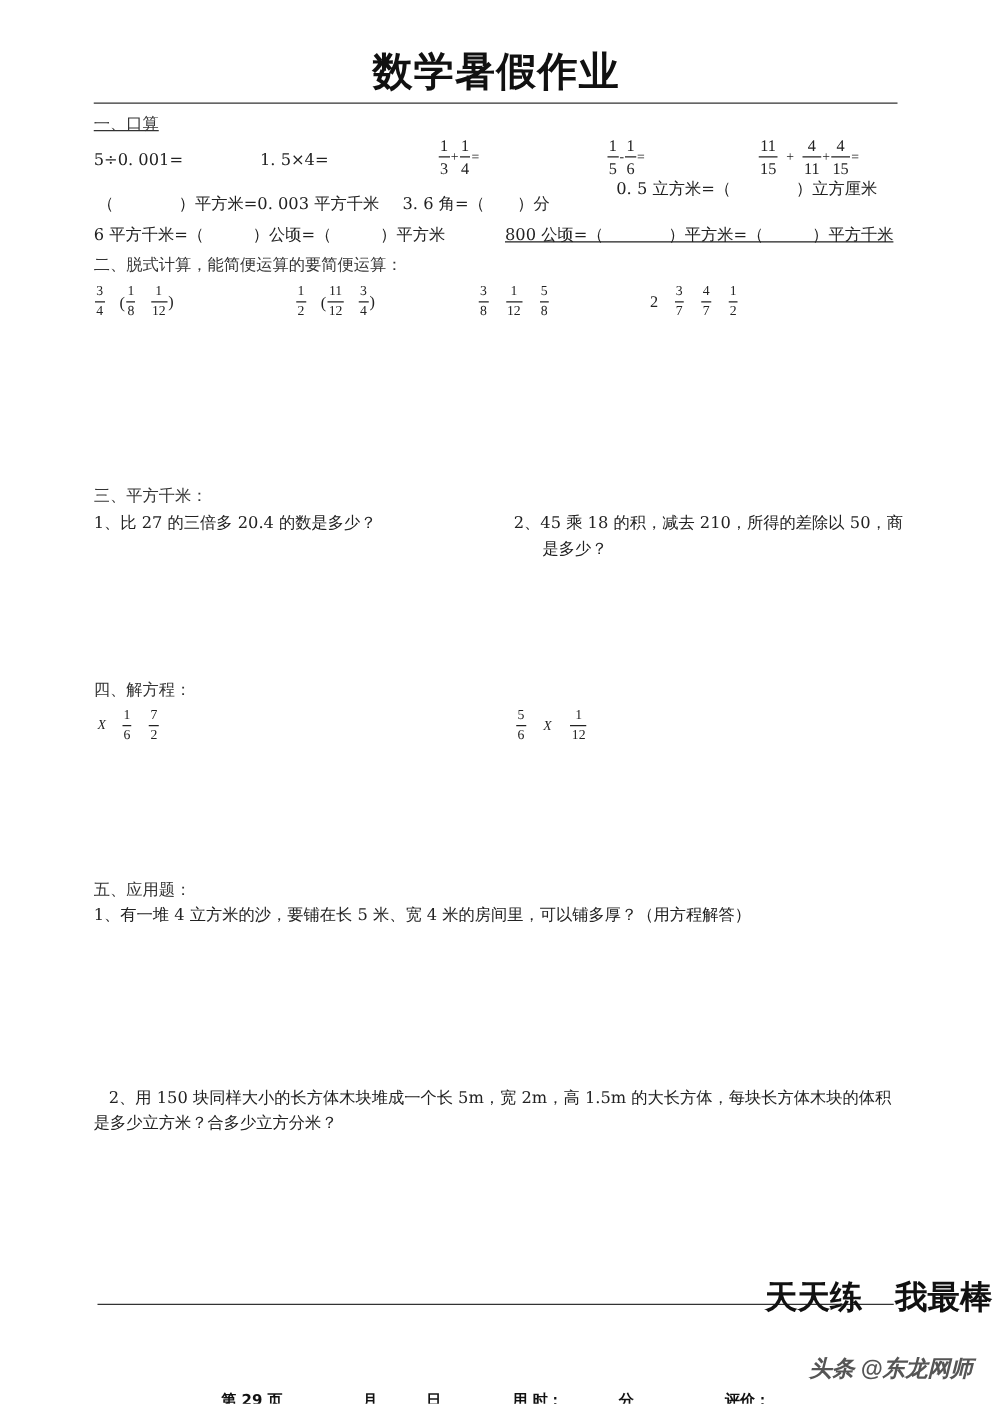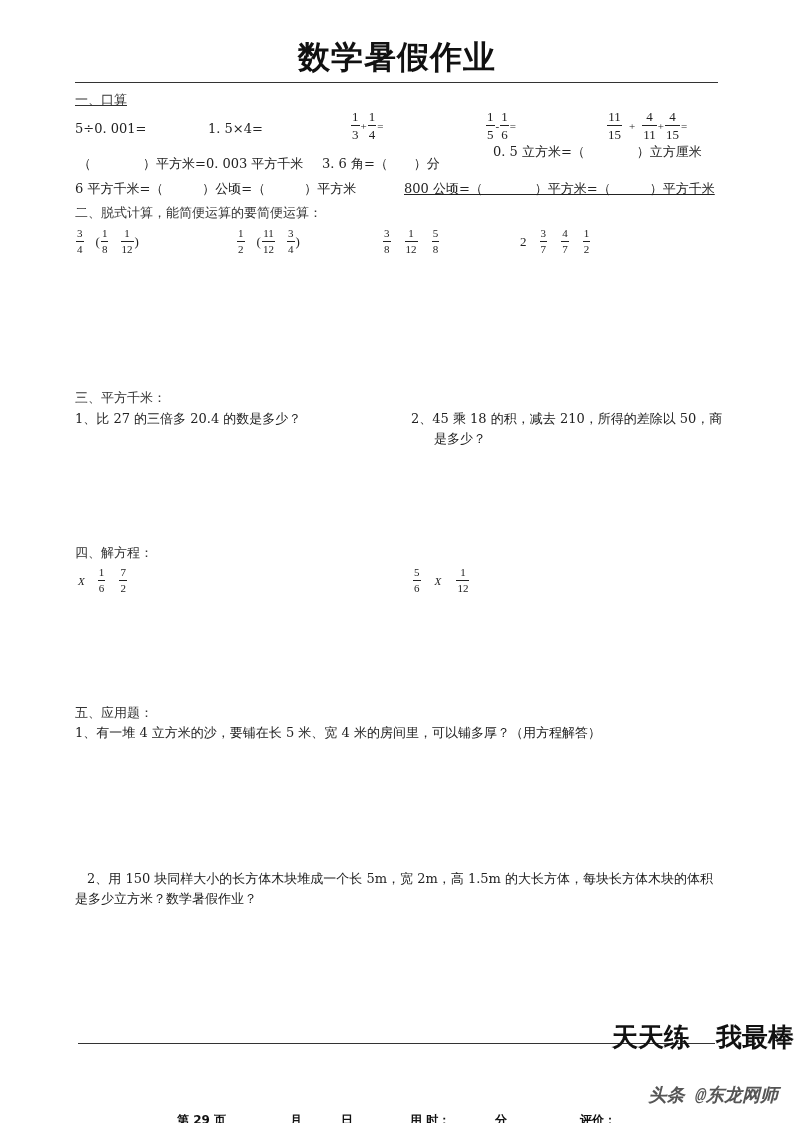--- a/index.html
+++ b/index.html
@@ -16,21 +16,21 @@
   .frac .n, .frac .d { display:block; padding:0 1px; }
   .frac .bar { display:block; height:1px; background:#222; width:100%; margin:2px 0; }
   .f13 { font-size:13px; }
   .f11 { font-size:11px; }
   .op { font-family:"Liberation Serif", serif; vertical-align:middle; }
   .italx { font-style:italic; font-family:"Liberation Serif", serif; }
   .footer-title { left:0; width:794px; top:1020px; text-align:right; font-family:"DejaVu Sans", sans-serif;
                   font-weight:bold; font-size:26px; color:#111; }
   .footer-title span { background:transparent; }
   .footer-row { top:1068px; font-family:"DejaVu Sans", sans-serif; font-weight:bold; font-size:12px; color:#111;margin-top:44px; }
-  .watermark { right:16px; top:1083px; font-family:Liberation Mono, monospace; font-weight:bold; font-size:18px;
+  .watermark { right:16px; top:1083px; font-family:Liberation Sans, sans-serif; font-weight:bold; font-size:18px;
                color:#555; font-style:italic; }
 </style>
 </head>
 <body>
 
 <div class="abs title">数学暑假作业</div>
 <div class="hr" style="left:75px; width:643px; top:82px;"></div>
 
 <div class="abs sec" style="left:75px; top:92px;text-decoration:underline;">一、口算</div>
 
@@ -190,21 +190,21 @@
   <span class="frac f11" style="margin-left:10px;">
       <span class="n">1</span>
       <span class="bar"></span>
       <span class="d">12</span>
     </span>
 </div>
 
 <div class="abs sec" style="left:75px; top:705px;">五、应用题：</div>
 <div class="abs txt" style="left:75px; top:725px;">1、有一堆 4 立方米的沙，要铺在长 5 米、宽 4 米的房间里，可以铺多厚？（用方程解答）</div>
 <div class="abs txt" style="left:75px; top:871px;margin-left:12px;">2、用 150 块同样大小的长方体木块堆成一个长 5m，宽 2m，高 1.5m 的大长方体，每块长方体木块的体积</div>
-<div class="abs txt" style="left:75px; top:891px;">是多少立方米？数学暑假作业？</div>
+<div class="abs txt" style="left:75px; top:891px;">是多少立方米？合多少立方分米？</div>
 
 <div class="hr" style="left:78px; width:637px; top:1043px;"></div>
 <div class="abs footer-title">
   <span>天天练</span><span style="display:inline-block; width:26px;"></span><span>我最棒</span>
 </div>
 
 <div class="abs footer-row" style="left:177px;">第 29 页</div>
 <div class="abs footer-row" style="left:290px;">月</div>
 <div class="abs footer-row" style="left:341px;">日</div>
 <div class="abs footer-row" style="left:410px;">用 时：</div>

